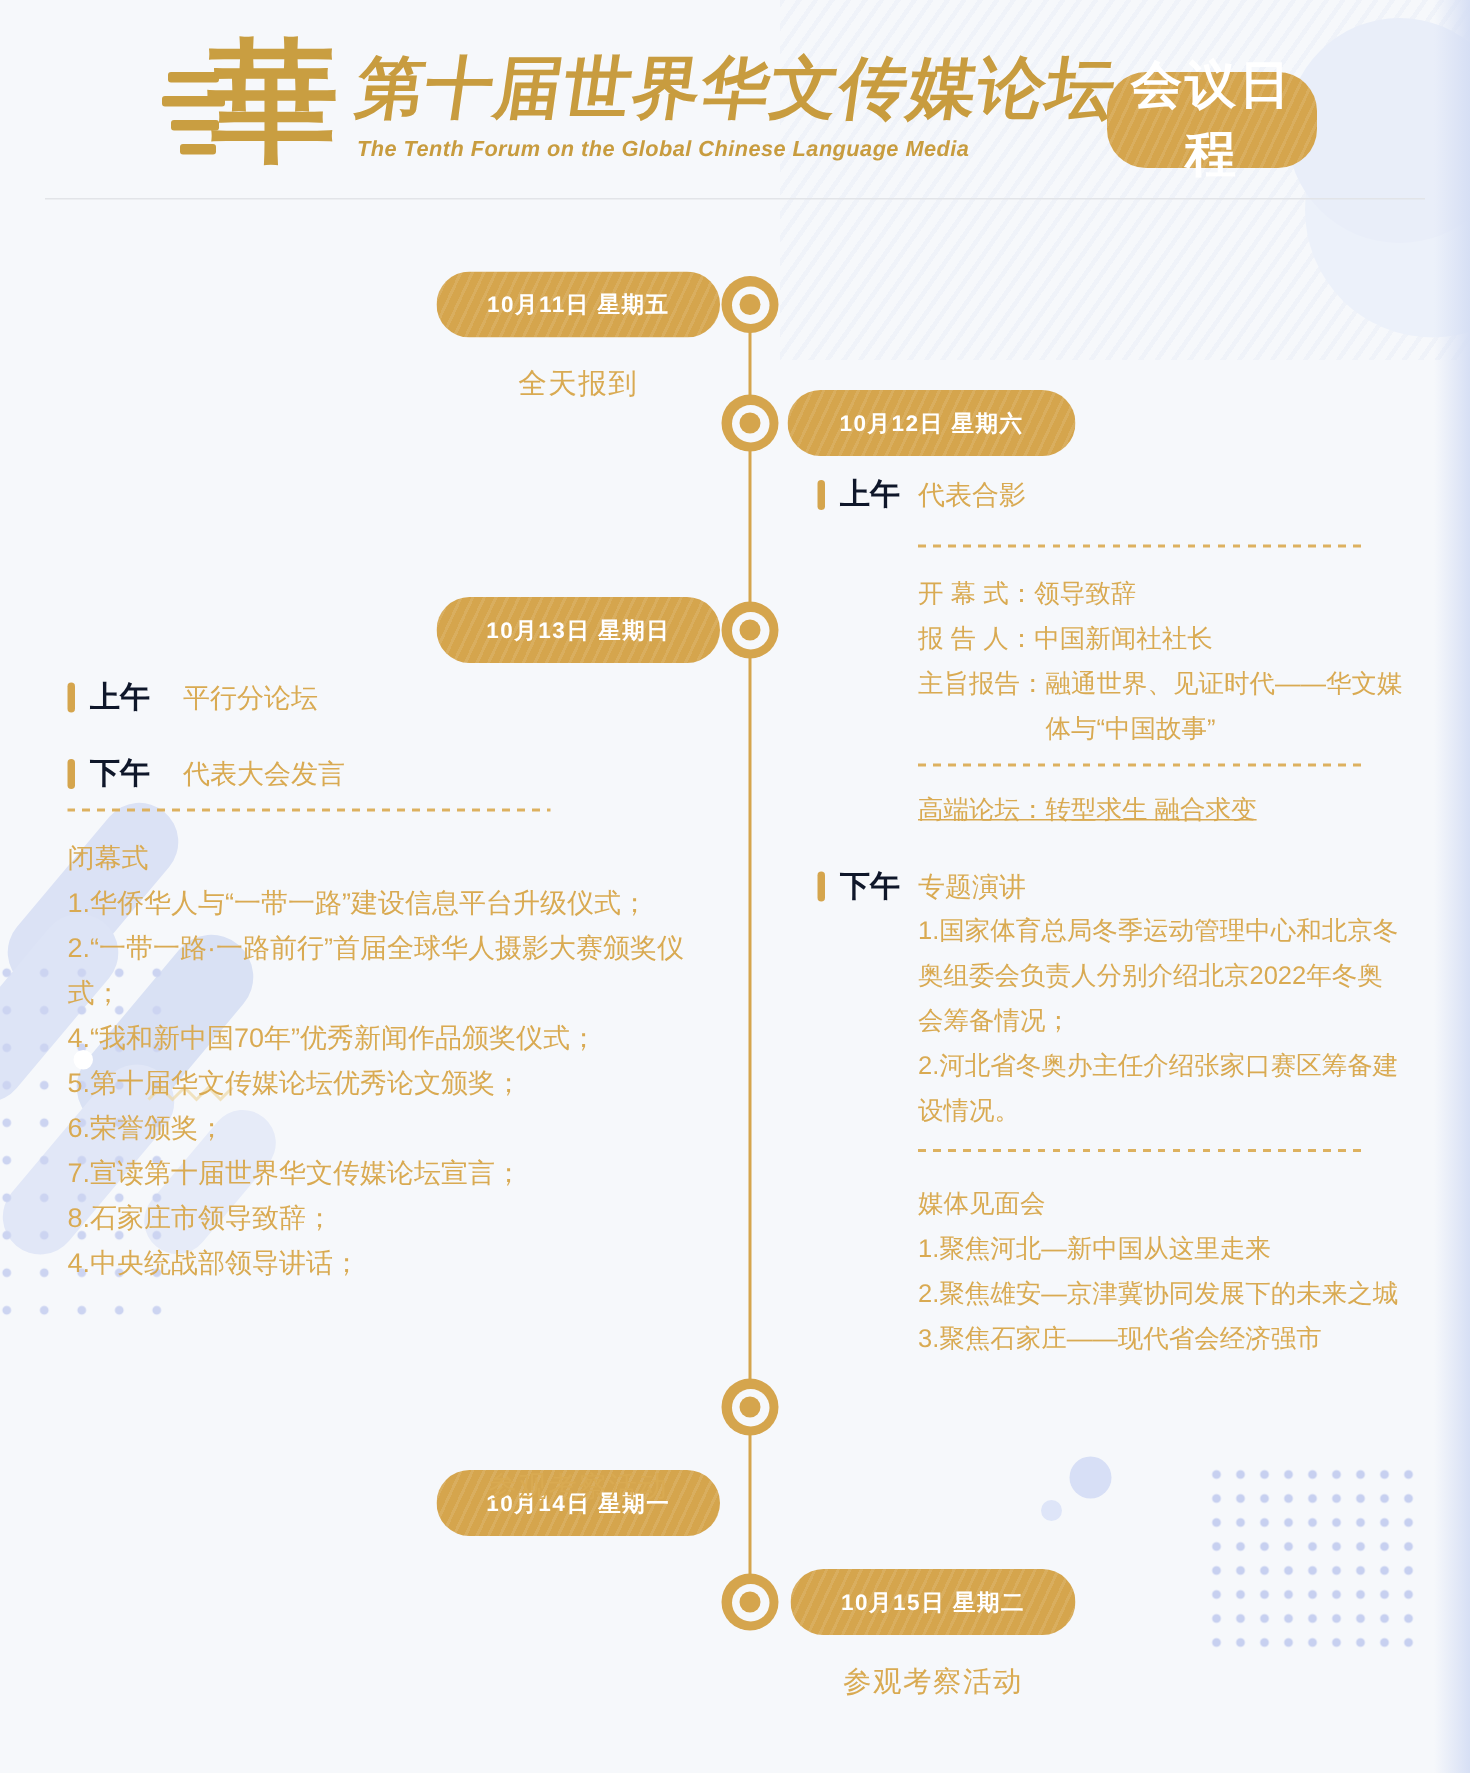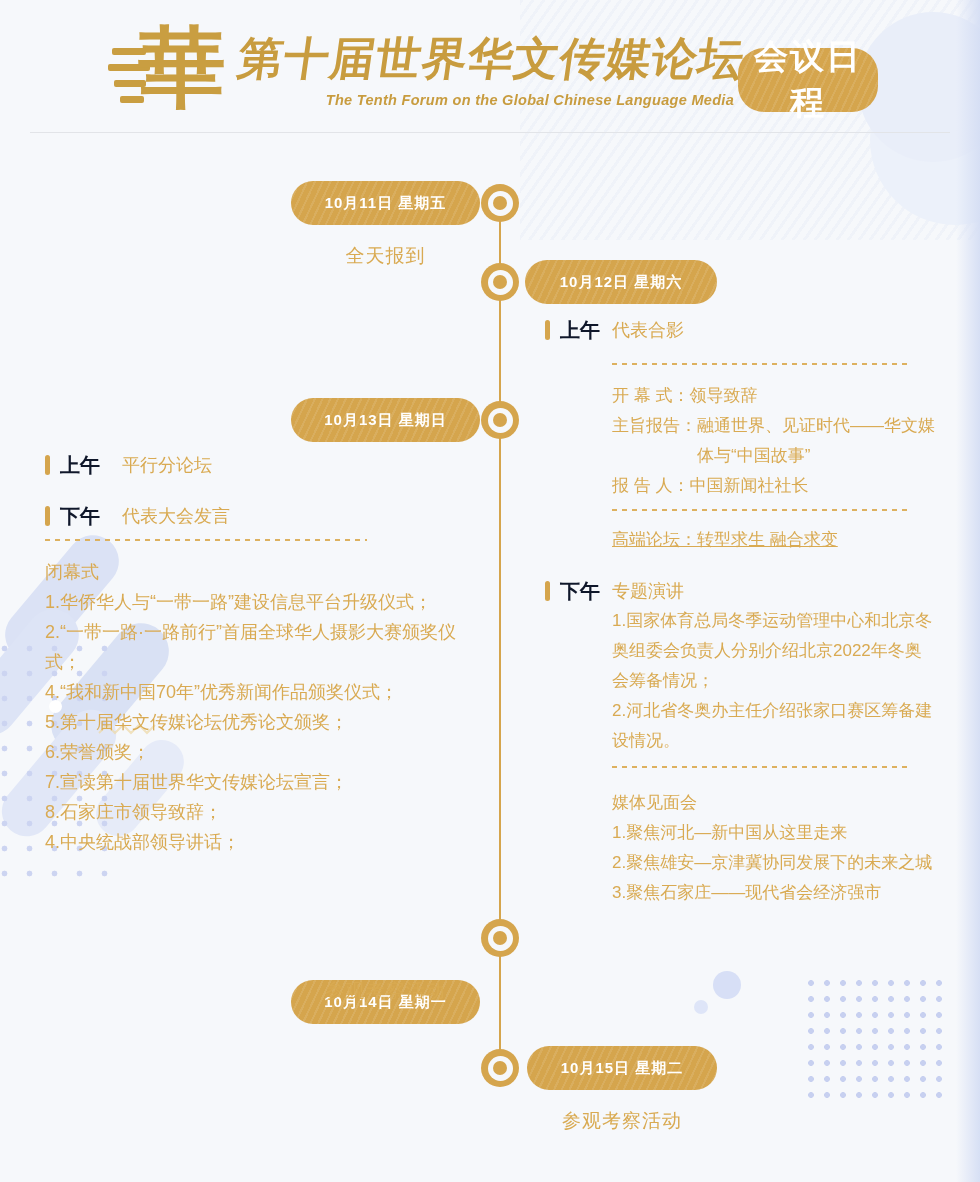--- a/index.html
+++ b/index.html
@@ -33,21 +33,21 @@
   .logo-glyph{position:absolute;left:26px;top:-4px;font-size:88px;line-height:94px;font-weight:bold;
     font-family:"DejaVu Serif","Liberation Serif",serif;}
   .logo-bar{position:absolute;height:7px;border-radius:2px;background:#c99e41;}
   .lb1{left:0;top:24px;width:34px;}
   .lb2{left:-4px;top:40px;width:42px;}
   .lb3{left:2px;top:56px;width:32px;}
   .lb4{left:8px;top:72px;width:24px;}
   .main-title{position:absolute;left:238px;top:30px;width:496px;text-align:center;
     font-size:45px;line-height:58px;font-weight:bold;color:#c89c3f;letter-spacing:1px;
     transform:skewX(-8deg);font-family:"DejaVu Serif","Liberation Serif",serif;white-space:nowrap;}
-  .sub-title{position:absolute;left:238px;top:92px;width:496px;text-align:right;
+  .sub-title{position:absolute;left:238px;top:92px;width:496px;text-align:left;
     font-size:14.5px;font-weight:bold;font-style:italic;color:#c89c3f;letter-spacing:.3px;white-space:nowrap;}
   .schedule-btn{position:absolute;left:738px;top:48px;width:140px;height:64px;border-radius:26px;
     background:#d5a54d;color:#ffffff;font-size:34px;font-weight:bold;letter-spacing:2px;
     display:flex;align-items:center;justify-content:center;border:none;cursor:pointer;
     background-image:repeating-linear-gradient(115deg,rgba(255,255,255,.10) 0 2px,transparent 2px 7px);}
   .header-rule{position:absolute;top:132px;left:30px;right:30px;height:1px;background:#e2e4e8;}
 
   
   .tl-line{position:absolute;left:499px;top:203px;width:2px;height:865px;background:#d5a54d;}
   .tl-node{position:absolute;width:38px;height:38px;border-radius:50%;background:#d5a54d;
@@ -178,26 +178,26 @@
       <span class="session-label">上午</span>
       <span class="session-title">代表合影</span>
     </div>
     <div class="dashed dash-r"></div>
     <div class="open-rows indent">
       <div class="open-row">
         <span class="open-label">开 幕 式：</span>
         <span class="open-text">领导致辞</span>
       </div>
       <div class="open-row">
+        <span class="open-label">报 告 人：</span>
+        <span class="open-text">中国新闻社社长</span>
+      </div>
+      <div class="open-row">
         <span class="open-label">主旨报告：</span>
         <span class="open-text">融通世界、见证时代——华文媒体与“中国故事”</span>
-      </div>
-      <div class="open-row">
-        <span class="open-label">报 告 人：</span>
-        <span class="open-text">中国新闻社社长</span>
       </div>
     </div>
     <div class="dashed dash-r2"></div>
     <div class="forum-line indent">高端论坛：转型求生 融合求变</div>
     <div class="session-row afternoon-gap">
       <span class="session-bar"></span>
       <span class="session-label">下午</span>
       <span class="session-title">专题演讲</span>
     </div>
     <div class="indent">1.国家体育总局冬季运动管理中心和北京冬奥组委会负责人分别介绍北京2022年冬奥会筹备情况；</div>

